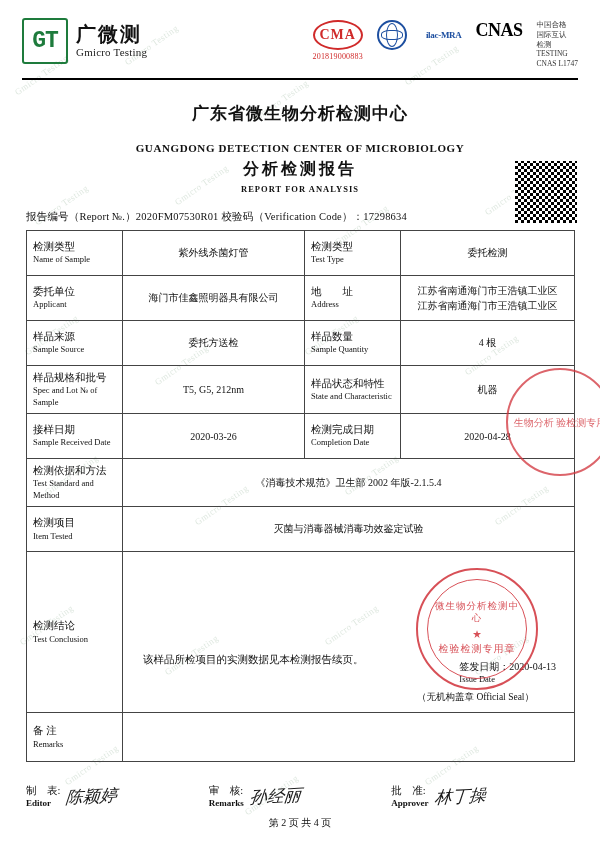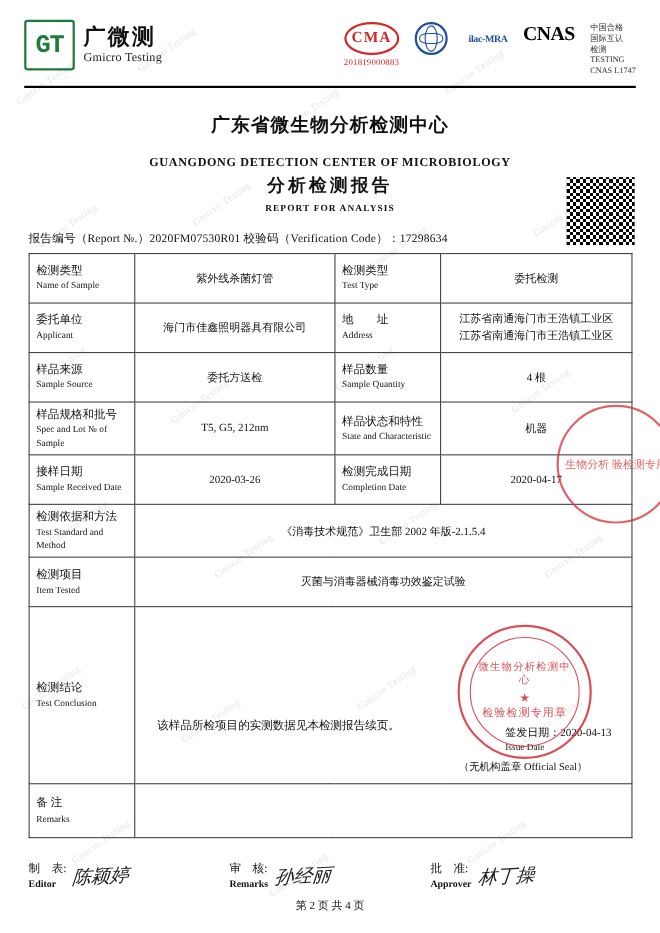--- a/index.html
+++ b/index.html
@@ -489,21 +489,21 @@
       <tr>
         <td class="lbl tall">
           <div class="cn">接样日期</div>
           <div class="en">Sample Received Date</div>
         </td>
         <td class="val">2020-03-26</td>
         <td class="lbl">
           <div class="cn">检测完成日期</div>
           <div class="en">Completion Date</div>
         </td>
-        <td class="val">2020-04-17</td>
+        <td class="val">2020-04-28</td>
       </tr>
 
       <tr>
         <td class="lbl tall">
           <div class="cn">检测依据和方法</div>
           <div class="en">Test Standard and Method</div>
         </td>
         <td class="val" colspan="3">《消毒技术规范》卫生部 2002 年版-2.1.5.4</td>
       </tr>
 

